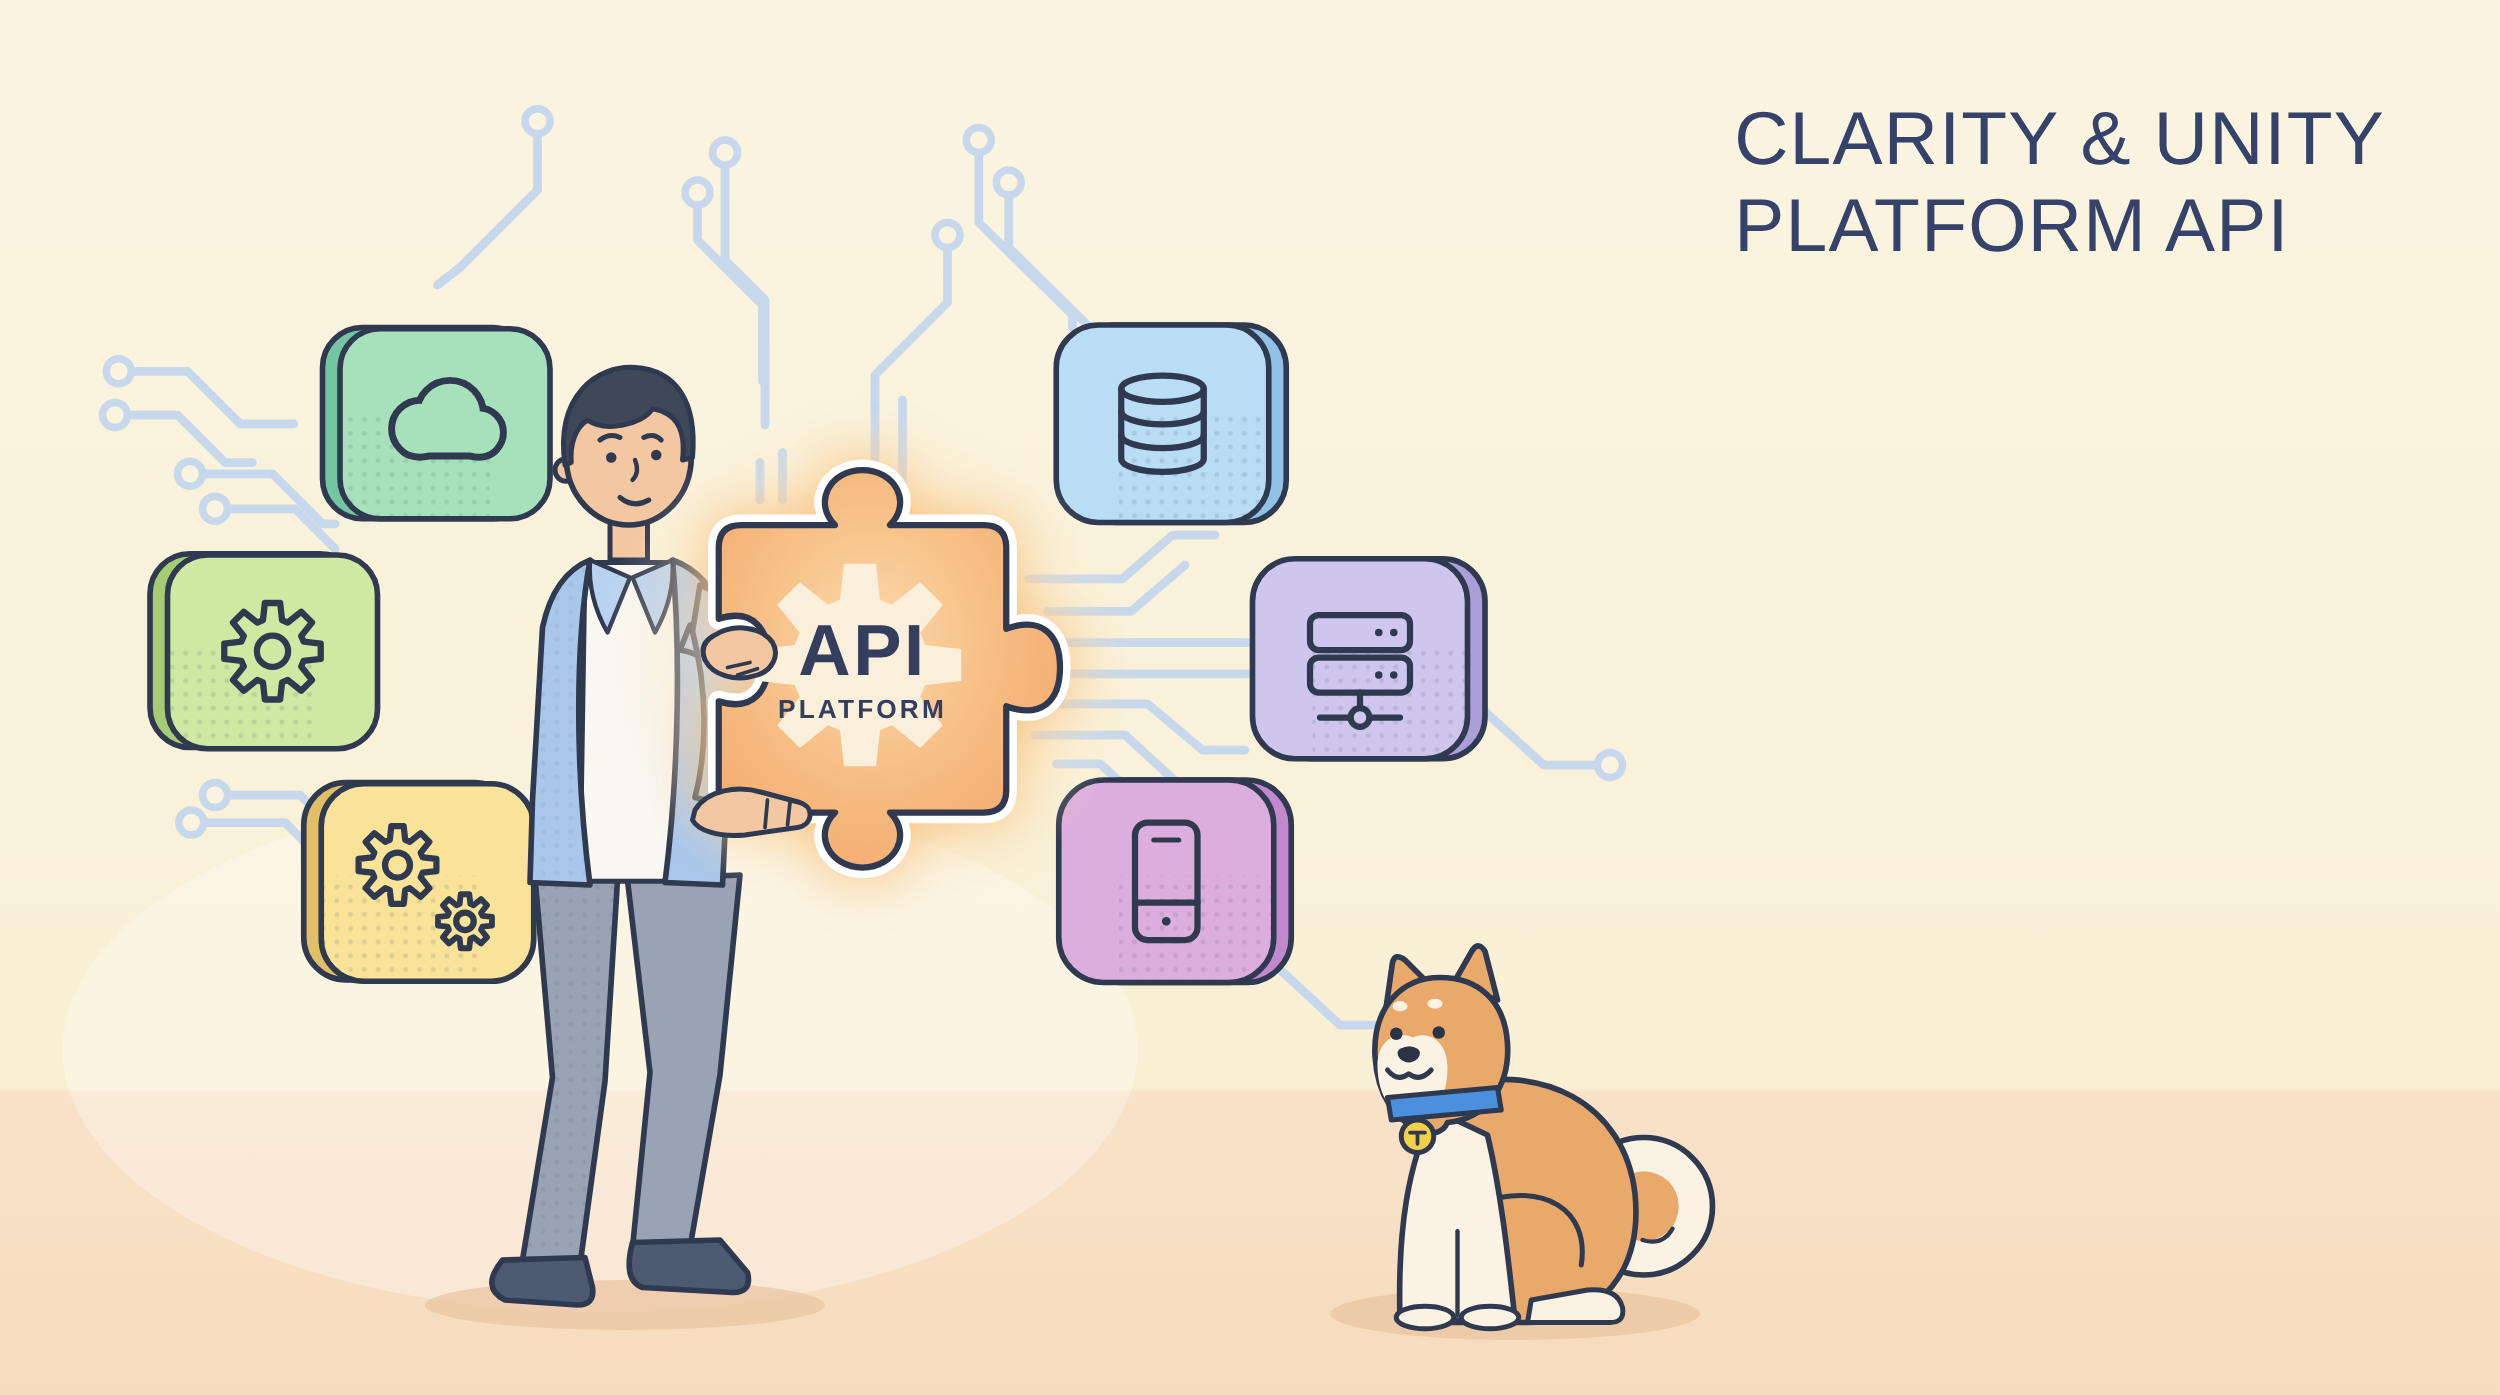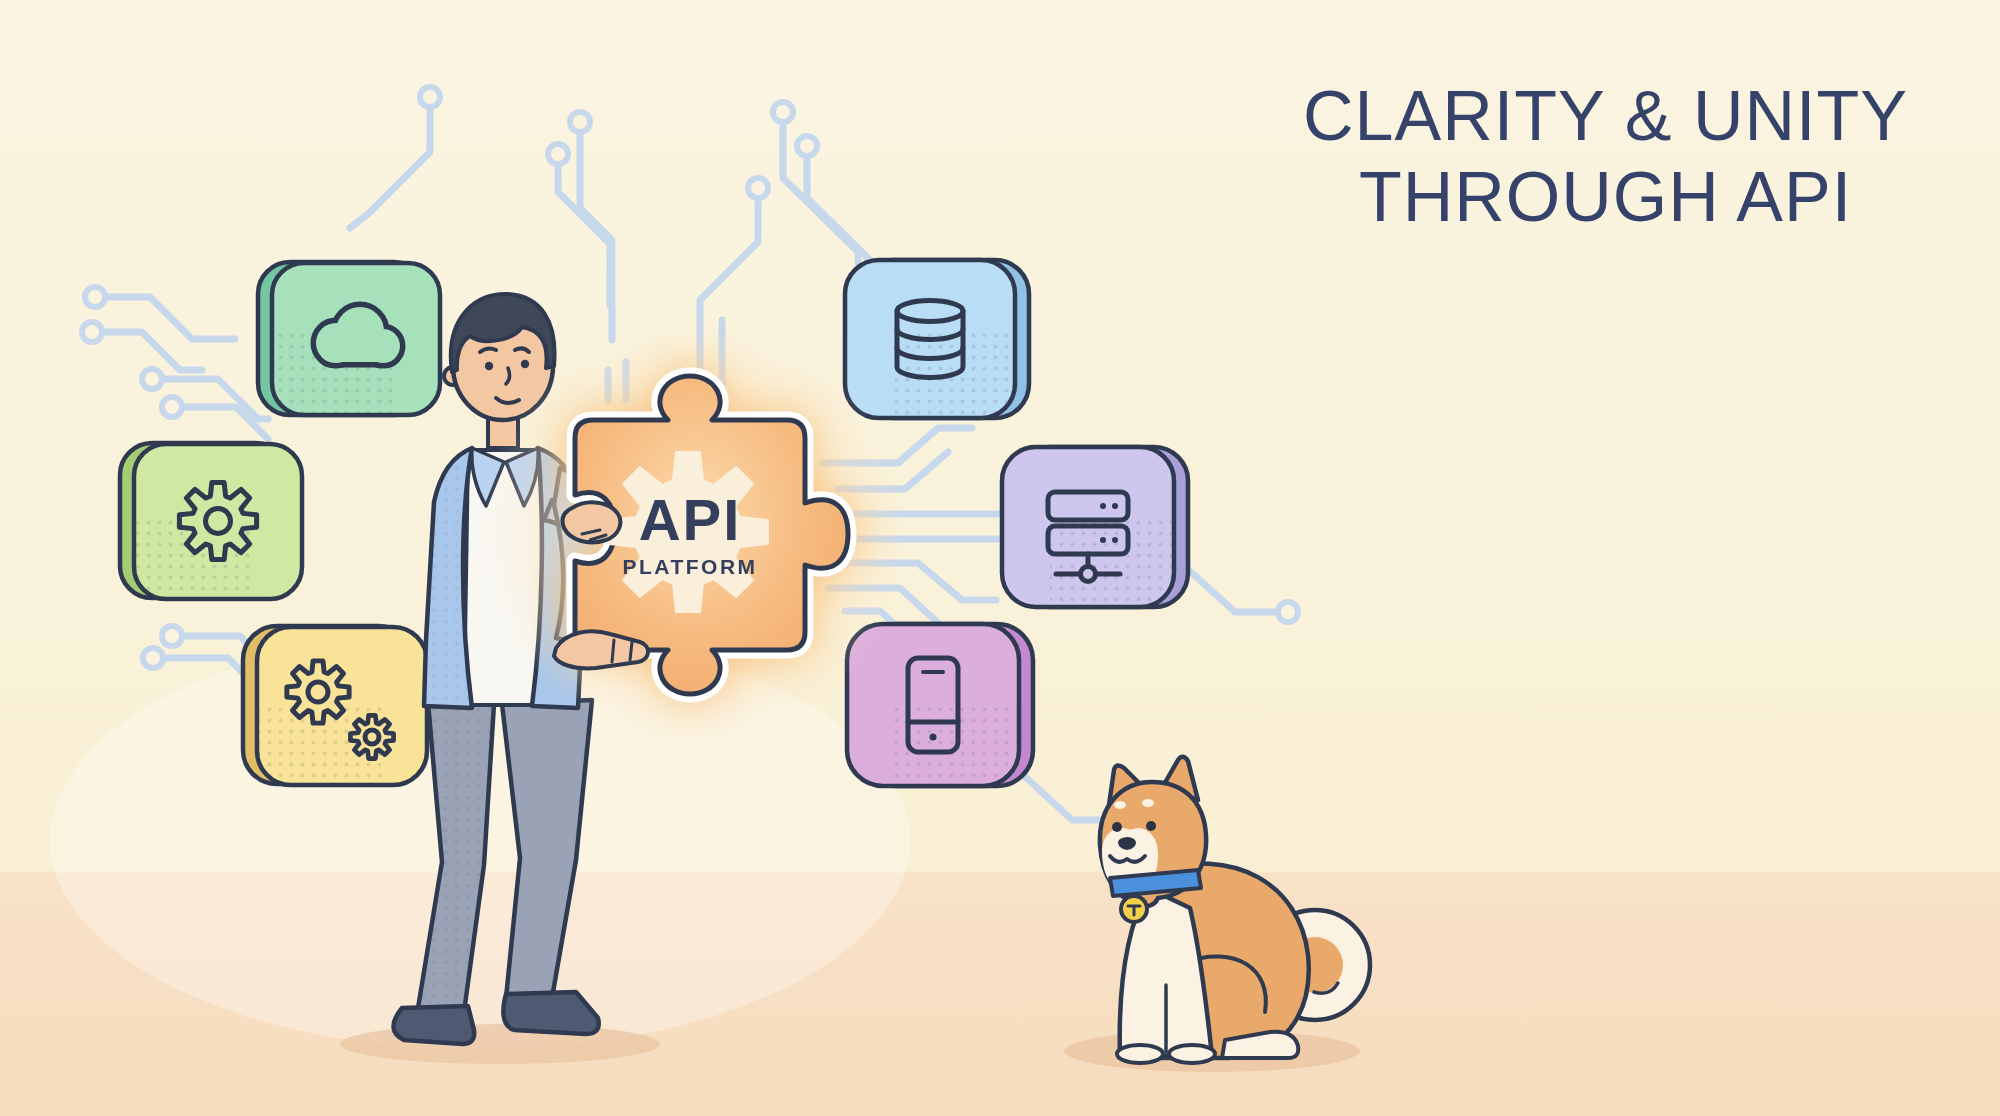--- a/index.html
+++ b/index.html
@@ -2,22 +2,22 @@
 <html><head>
 <meta charset="utf-8">
 <style>
   html,body{margin:0;padding:0;background:#e8e0cc;}
   .stage{
     position:relative;width:2000px;height:1116px;overflow:hidden;
     background:linear-gradient(180deg,#faf4e1 0%,#f9f1d8 60%,#f8efd4 78%,#f8e2c8 78.3%,#f6dcbd 100%);
     font-family:"Liberation Sans", sans-serif;
   }
   .title{
-    position:absolute;top:76px;right:92px;text-align:center;
-    color:#35426a;font-size:70px;line-height:1.16;font-weight:400;letter-spacing:1px;
+    position:absolute;top:76px;right:92px;text-align:left;
+    color:#35426a;font-size:60px;line-height:1.16;font-weight:400;letter-spacing:1px;
   }
   .scene-svg{position:absolute;left:0;top:0;}
   .trace{stroke:#c7d8ec;stroke-width:7;fill:none;stroke-linecap:round;stroke-linejoin:round;}
   .node{fill:#faf3df;stroke:#c7d8ec;stroke-width:6;}
   .ol{stroke:#2f3a50;stroke-linejoin:round;stroke-linecap:round;}
   .puzzle-glow{filter:drop-shadow(0 0 22px rgba(246,190,120,0.9));}
   .api-label{font-family:"Liberation Sans",sans-serif;font-weight:bold;fill:#333f5c;}
 </style>
 </head>
 <body>
@@ -263,16 +263,16 @@
       <path d="M1110 856 q8 10 17 3 q9 7 18 -3" fill="none" class="ol" stroke-width="4"></path>
 
       <path d="M1110 878 L1198 870 L1201 888 L1113 896 Z" fill="#4a90dc" class="ol" stroke-width="4"></path>
       <circle cx="1134" cy="909" r="13" fill="#f2d149" class="ol" stroke-width="4"></circle>
       <path d="M1128 906 h12 M1134 906 v9" fill="none" class="ol" stroke-width="3"></path>
     </g>
   </svg>
 
   <div class="title">
     <div>CLARITY &amp; UNITY</div>
-    <div>THROUGH API</div>
+    <div>PLATFORM API</div>
   </div>
 
 </div>
 
 </body></html>

